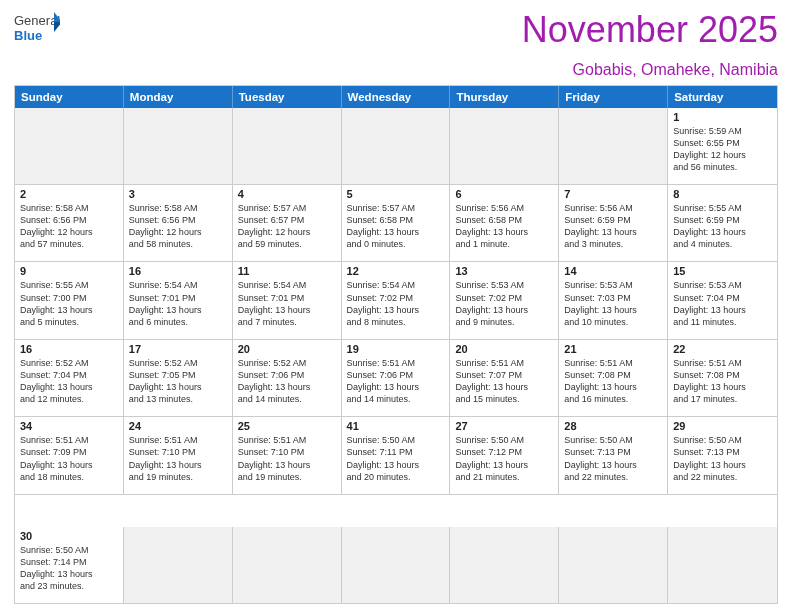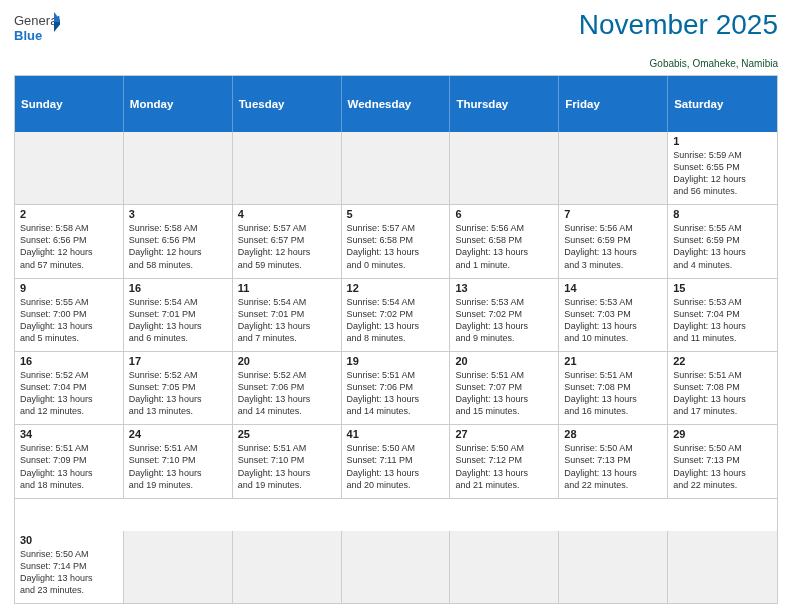--- a/index.html
+++ b/index.html
@@ -25,46 +25,46 @@
     }
     .logo {
       display: flex;
       align-items: center;
       gap: 4px;
     }
     .title-block {
       text-align: right;
     }
     .month-title {
-      font-size: 28px;
+      font-size: 36px;
       font-weight: 300;
-      color: #0369a1;
+      color: #a21caf;
       line-height: 1.1;
     }
     .location {
-      font-size: 10px;
-      color: #14532d;
-      margin-top: 17px;
+      font-size: 16px;
+      color: #a21caf;
+      margin-top: 11px;
     }
     .calendar {
       flex: 1;
       display: flex;
       flex-direction: column;
       border: 1px solid #ccc;
     }
     .cal-header-row {
       display: grid;
       grid-template-columns: repeat(7, 1fr);
       background: #1a73c8;
     }
     .cal-header-cell {
       color: #fff;
       font-size: 11.5px;
       font-weight: bold;
-      padding: 22px 6px;
+      padding: 5px 6px;
       text-align: left;
       border-right: 1px solid rgba(255,255,255,0.3);
     }
     .cal-header-cell:last-child { border-right: none; }
     .cal-body {
       display: flex;
       flex-direction: column;
       flex: 1;
     }
     .cal-row {

